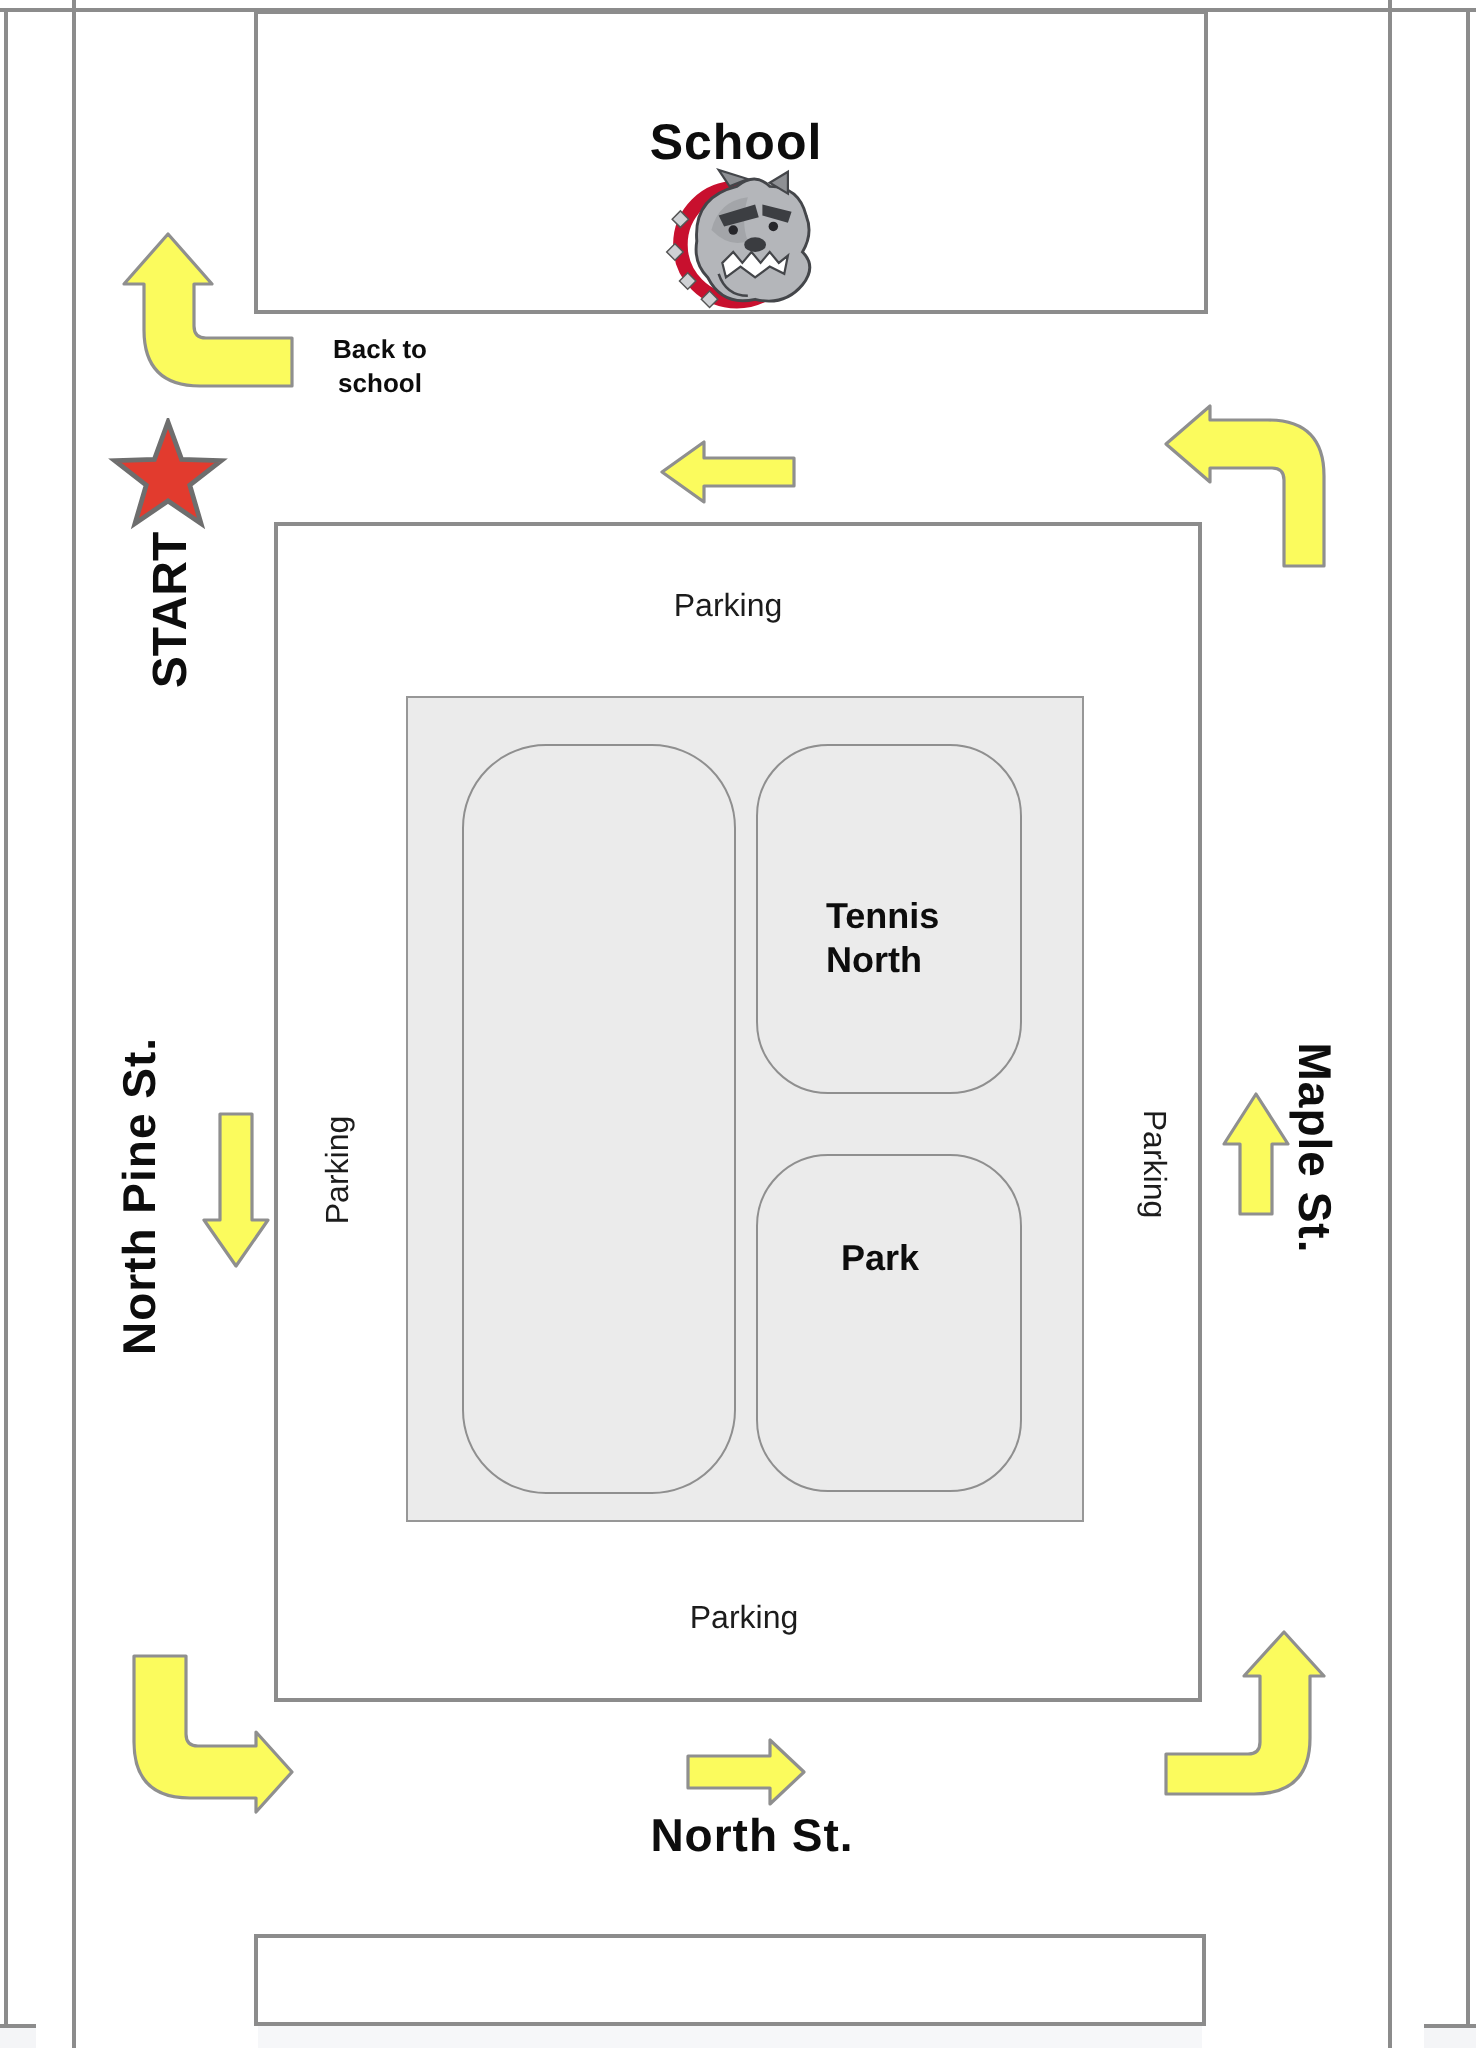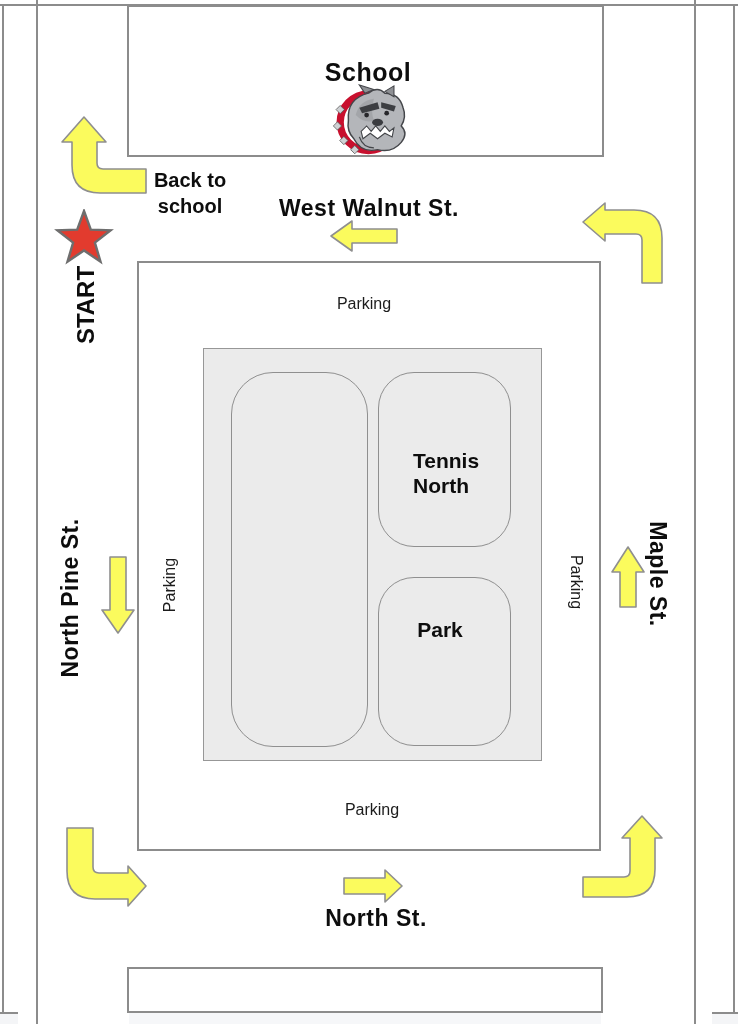--- a/index.html
+++ b/index.html
@@ -12,21 +12,21 @@
   .box{position:absolute;background:#fff;border:2px solid var(--line-gray);box-sizing:border-box;}
   .grayblock{position:absolute;background:var(--block-fill);border:1.5px solid #979797;box-sizing:border-box;}
   .field{position:absolute;background:var(--block-fill);border:1.5px solid #8f8f8f;box-sizing:border-box;}
   .label{position:absolute;font-weight:bold;color:#0d0d0d;}
   .center{text-align:center;}
   .street{font-size:23px;letter-spacing:.5px;}
   .parking{position:absolute;font-size:16px;font-weight:normal;color:#1c1c1c;white-space:nowrap;}
   .rot-ccw{transform:translate(-50%,-50%) rotate(-90deg);white-space:nowrap;}
   .rot-cw{transform:translate(-50%,-50%) rotate(90deg);white-space:nowrap;}
   .hcenter{transform:translate(-50%,-50%);white-space:nowrap;}
-  .fieldlabel{font-size:21px;line-height:1.2;}
+  .fieldlabel{font-size:18px;line-height:1.2;}
   .two{display:block;}
   .arrow-shape{fill:var(--arrow-yellow);stroke:#8f8f8f;stroke-width:1.6;stroke-linejoin:round;}
   .strip{position:absolute;background:#f4f5f7;}
 </style>
 </head>
 <body>
 
 <div class="canvas">
 
   <div class="line" style="left:0;top:4px;width:738px;height:2px;"></div>
@@ -59,31 +59,30 @@
     <circle cx="38" cy="34" r="2.6" style="fill:#26262a"></circle>
     <circle cx="60" cy="32" r="2.6" style="fill:#26262a"></circle>
     <ellipse cx="50" cy="42" rx="6" ry="4" style="fill:#3a3c40"></ellipse>
     <path d="M32 52 L38 46 L43 52 L48 46 L53 52 L58 46 L63 52 L68 48 L66 58 L58 54 L50 60 L42 54 L34 60 Z" style="fill:#fff;stroke:#44464a;stroke-width:1.2"></path>
     <path d="M30 58 Q34 70 46 70" style="fill:none;stroke:#44464a;stroke-width:1.4"></path>
   </svg>
 
   <svg class="abs" style="left:60px;top:115px;" width="88" height="80" viewBox="0 0 88 80">
     <path class="arrow-shape" d="M24 2 L46 27 L37 27 L37 48 Q37 54 43 54 L86 54 L86 78 L40 78 Q12 78 12 50 L12 27 L2 27 Z"></path>
   </svg>
-  <div class="label abs center" style="left:140px;top:167px;width:100px;font-size:20px;line-height:1.3;">
+  <div class="label abs center" style="left:140px;top:167px;width:100px;font-size:13px;line-height:1.3;">
     <span class="two">Back to</span>
     <span class="two">school</span>
   </div>
 
   <svg class="abs" style="left:54px;top:209px;" width="60" height="60" viewBox="0 0 60 60">
     <polygon points="30,2 36.8,20.7 56.6,21.3 40.9,33.6 46.5,52.7 30,41.5 13.5,52.7 19.1,33.6 3.4,21.3 23.2,20.7" style="fill:var(--star-red);stroke:#6e6e6e;stroke-width:2.4;stroke-linejoin:miter"></polygon>
   </svg>
   <div class="label abs rot-ccw" style="left:86px;top:305px;font-size:24px;">START</div>
 
-  <div class="label street abs hcenter" style="left:369px;top:208px;">West Walnut St.</div>
   <svg class="abs" style="left:330px;top:220px;" width="68" height="32" viewBox="0 0 68 32">
     <polygon class="arrow-shape" points="1,16 22,1 22,9 67,9 67,23 22,23 22,31"></polygon>
   </svg>
 
   <svg class="abs" style="left:580px;top:200px;" width="85" height="86" viewBox="0 0 85 86">
     <path class="arrow-shape" d="M3 22 L25 3 L25 10 L54 10 Q82 10 82 38 L82 83 L62 83 L62 40 Q62 34 56 34 L25 34 L25 41 Z"></path>
   </svg>
 
   <div class="box" style="left:137px;top:261px;width:464px;height:590px;"></div>
   <div class="parking hcenter" style="left:364px;top:304px;">Parking</div>

